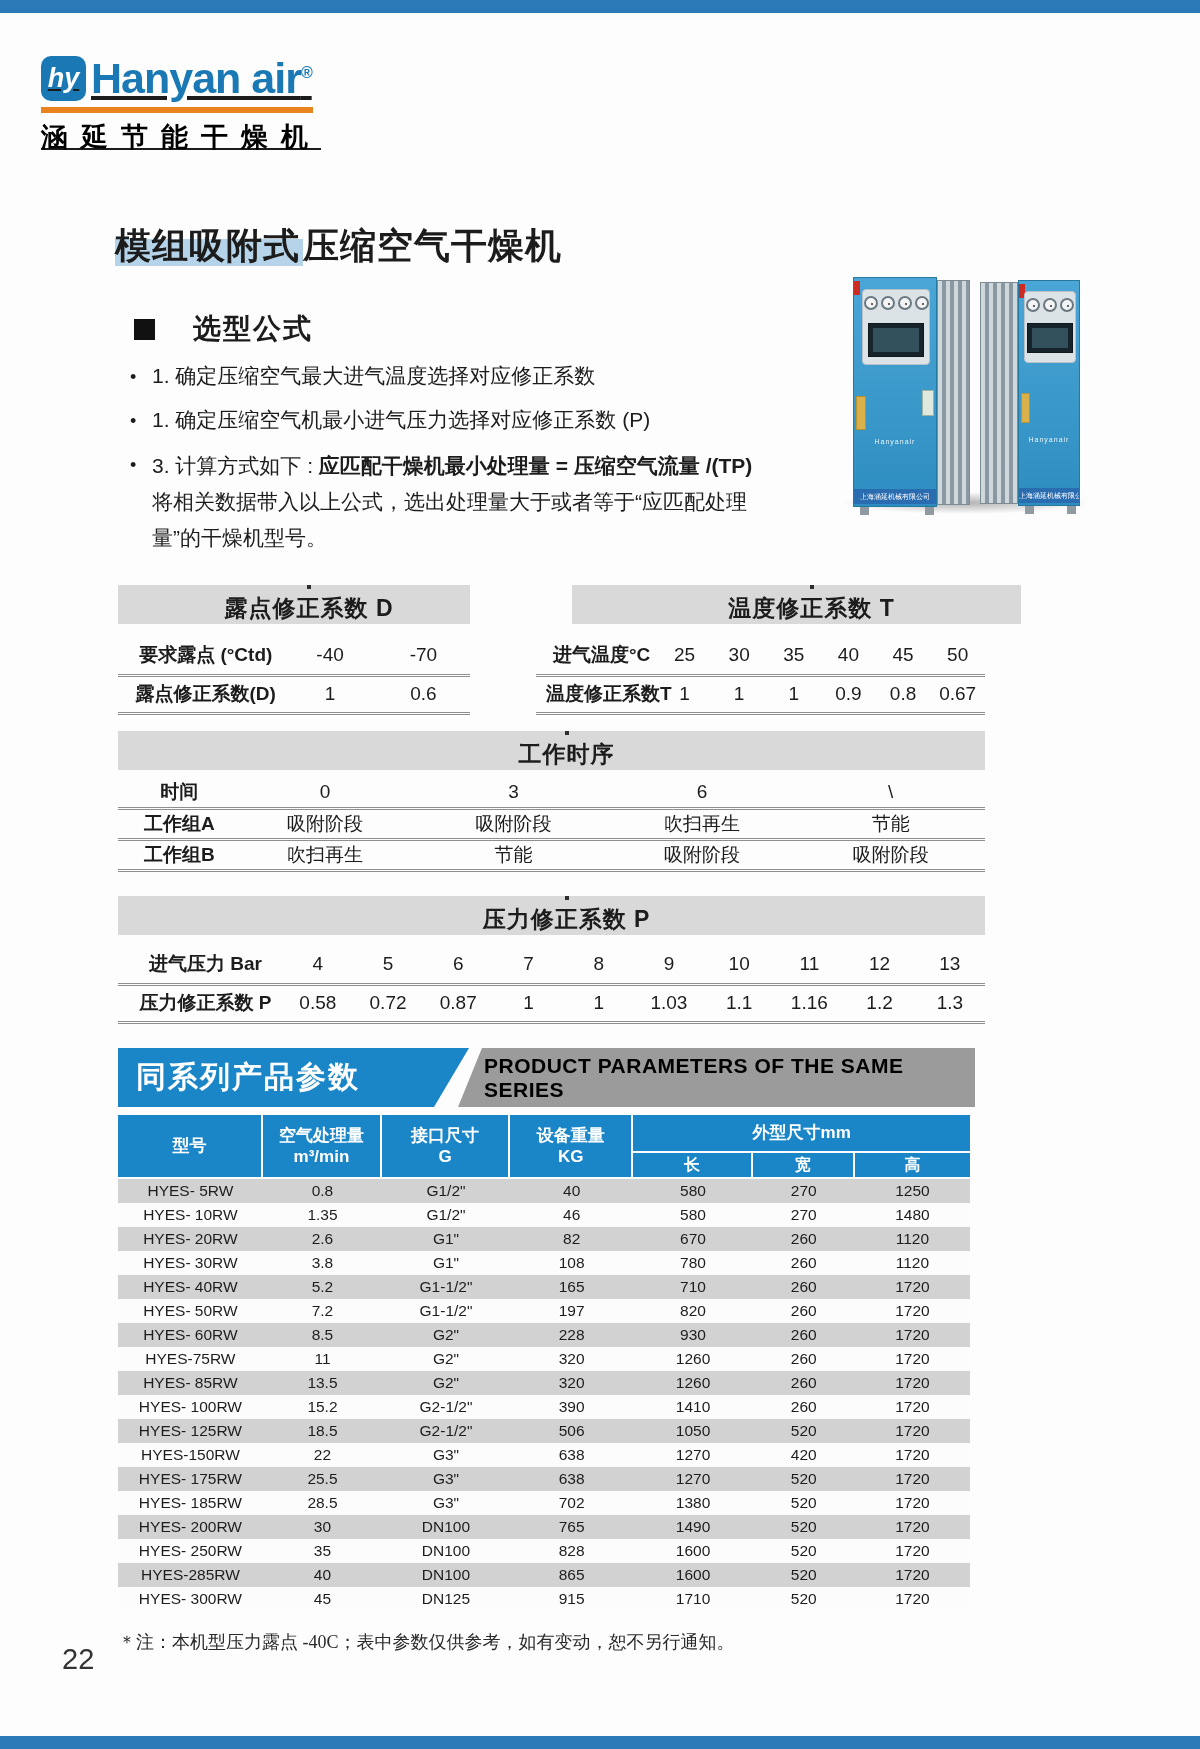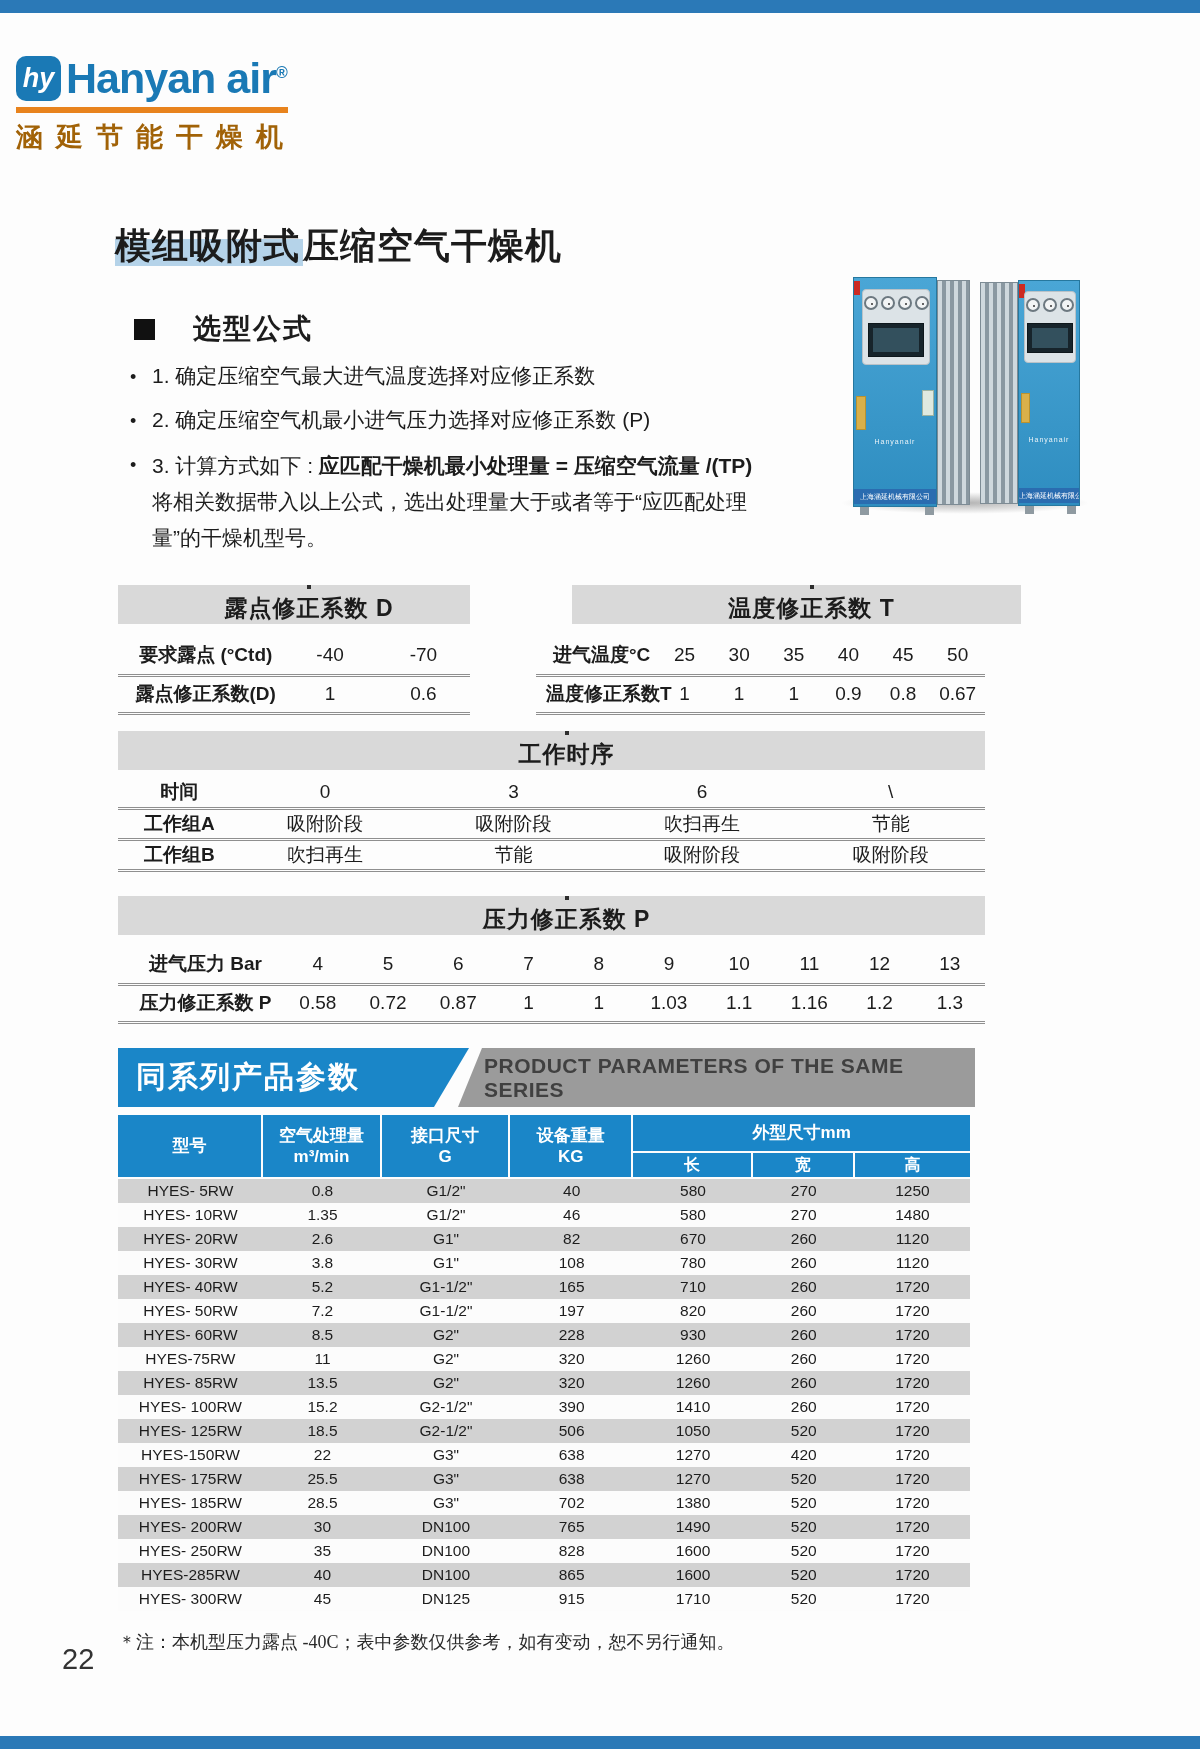--- a/index.html
+++ b/index.html
@@ -4,28 +4,28 @@
 <style>
   * { margin:0; padding:0; box-sizing:border-box; }
   body { background:#e9e9e9; font-family:"Liberation Sans","DejaVu Sans",sans-serif; color:#1c1c1c; }
   #page { position:relative; width:1200px; height:1749px; margin:0 auto; background:#fdfdfd; overflow:hidden; }
 
   .hbar { position:absolute; left:0; width:100%; height:13px; background:#2b79b7; }
   #top-bar { top:0; }
   #bottom-bar { top:1736px; }
 
   
-  #logo { position:absolute; left:16px; top:54px; }
+  #logo { position:absolute; left:41px; top:54px;text-decoration:underline; }
   #logo-row { display:flex; align-items:center; }
   #logo-icon { width:45px; height:45px; background:#1a79b5; border-radius:10px; color:#fff;
     font-style:italic; font-weight:bold; font-size:27px; display:flex; align-items:center; justify-content:center; }
   #logo-name { font-size:43px; font-weight:bold; color:#1a79b5; margin-left:5px; letter-spacing:-1px; }
   #logo-reg { font-size:16px; font-weight:bold; color:#1a79b5; vertical-align:super; }
   #logo-underline { width:272px; height:6px; background:#e8831d; margin-top:4px; }
-  #logo-tagline { margin-top:6px; font-size:27px; font-weight:bold; color:#a16207; letter-spacing:13px; white-space:nowrap; }
+  #logo-tagline { margin-top:6px; font-size:27px; font-weight:bold; color:#000000; letter-spacing:13px; white-space:nowrap; }
 
   
   #doc-title { position:absolute; left:115px; top:222px; font-size:36px; font-weight:bold; letter-spacing:1px;text-align:center; }
   #doc-title .hl { background:linear-gradient(180deg, rgba(0,0,0,0) 35%, #b5d3e9 35%); padding-right:3px; }
   #sel-heading { position:absolute; left:118px; top:310px; display:flex; align-items:center;margin-left:16px; }
   #sel-heading .sq { width:21px; height:21px; background:#111; }
   #sel-heading .txt { margin-left:38px; font-size:28px; font-weight:bold; letter-spacing:2px; }
   #bullets { position:absolute; left:130px; top:360px; width:648px; font-size:21px; }
   .bullet { display:flex; margin-bottom:11px; line-height:31px; }
   .bullet .dot { width:22px; font-size:18px; padding-top:2px; }
@@ -73,21 +73,21 @@
   #pressure-table td:first-child { width:19%; }
 
   
   #banner-blue { position:absolute; left:118px; top:1048px; width:351px; height:59px; background:#1a86c8;
     clip-path:polygon(0 0,100% 0,calc(100% - 35px) 100%,0 100%);
     display:flex; align-items:center; }
   #banner-blue .txt { color:#fff; font-size:30px; font-weight:bold; margin-left:18px; letter-spacing:2px; }
   #banner-gray { position:absolute; left:458px; top:1048px; width:517px; height:59px; background:#9b9b9b;
     clip-path:polygon(24px 0,100% 0,100% 100%,0 100%);
     display:flex; align-items:center; justify-content:center; }
-  #banner-gray .txt { color:#404040; font-size:21px; font-weight:bold; letter-spacing:.5px; padding-left:26px; }
+  #banner-gray .txt { color:#000000; font-size:21px; font-weight:bold; letter-spacing:.5px; padding-left:26px; }
 
   
   #product-table { position:absolute; left:118px; top:1115px; width:852px; border-collapse:separate; border-spacing:0; table-layout:fixed; }
   #product-table th { background:#1a86c8; color:#fff; font-weight:bold; font-size:17px;
     border-right:2px solid #fdfdfd; border-bottom:2px solid #fdfdfd; vertical-align:middle; }
   #product-table th:last-child { border-right:none; }
   #product-table thead tr:first-child th { height:38px; }
   #product-table thead tr:last-child th { height:26px; font-size:16px; }
   #product-table th .l { display:block; line-height:1.25; }
   #product-table td { height:24px; font-size:15.5px; text-align:center; color:#1d1d1d; }
@@ -120,21 +120,21 @@
     <span class="txt">选型公式</span>
   </div>
 
   <div id="bullets">
     <div class="bullet">
       <span class="dot">•</span>
       <div class="btxt">1. 确定压缩空气最大进气温度选择对应修正系数</div>
     </div>
     <div class="bullet">
       <span class="dot">•</span>
-      <div class="btxt">2. 确定压缩空气机最小进气压力选择对应修正系数 (P)</div>
+      <div class="btxt">1. 确定压缩空气机最小进气压力选择对应修正系数 (P)</div>
     </div>
     <div class="bullet">
       <span class="dot">•</span>
       <div class="btxt">
         <div class="wrapline"><span>3. 计算方式如下 : </span><b>应匹配干燥机最小处理量 = 压缩空气流量 /(TP)</b></div>
         <div class="wrapline">将相关数据带入以上公式，选出处理量大于或者等于“应匹配处理</div>
         <div class="wrapline">量”的干燥机型号。</div>
       </div>
     </div>
   </div>

